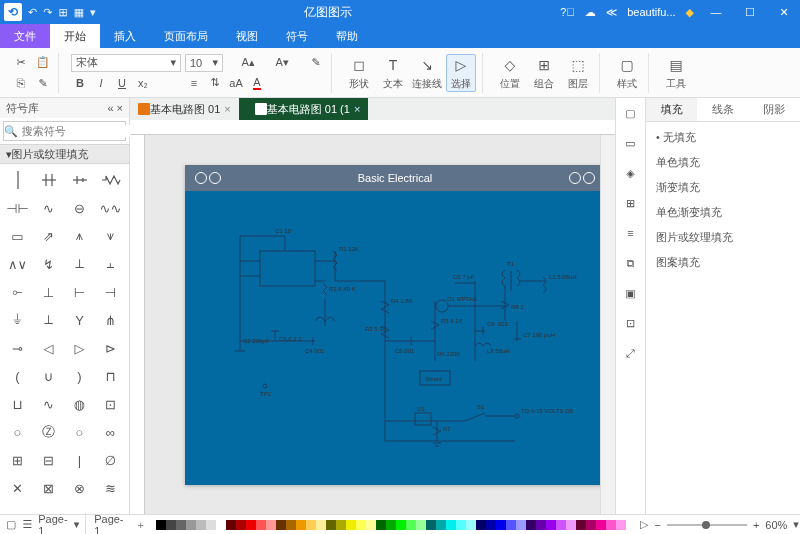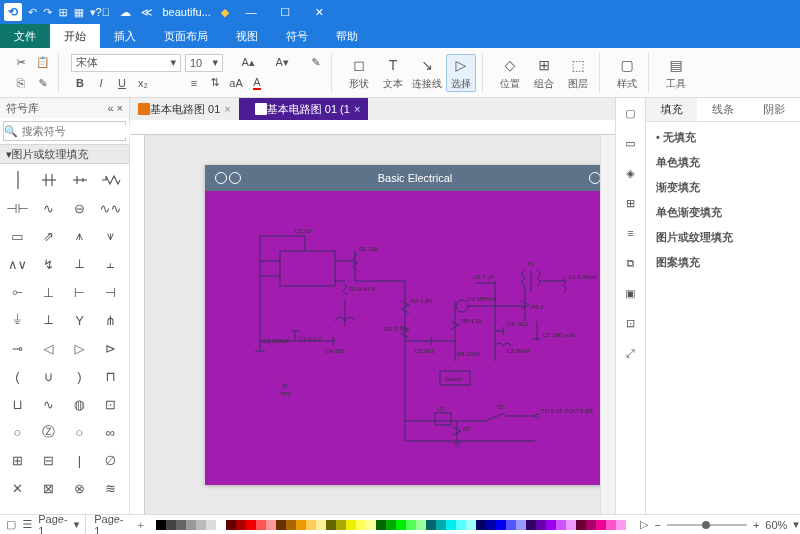--- a/index.html
+++ b/index.html
@@ -6,21 +6,21 @@
 body{width:800px;height:534px;background:#fff;overflow:hidden;display:flex;flex-direction:column;}
 .titlebar{height:24px;background:#1f7be0;display:flex;align-items:center;color:#fff;padding:0 4px;}
 .titlebar .logo{width:18px;height:18px;background:#fff;border-radius:2px;color:#1f7be0;display:flex;align-items:center;justify-content:center;font-weight:bold;margin-right:6px;font-size:12px;}
 .titlebar .qat{display:flex;gap:6px;}
 .titlebar .qat span{opacity:.9;}
 .titlebar .title{flex:1;text-align:center;font-size:12px;}
 .titlebar .right{display:flex;gap:10px;align-items:center;}
 .winbtn{width:24px;text-align:center;}
 .menubar{height:24px;background:#1f7be0;display:flex;align-items:stretch;}
 .menubar .item{padding:0 14px;display:flex;align-items:center;color:#fff;cursor:pointer;}
-.menubar .item.file{background:#0f766e;}
+.menubar .item.file{background:#8b5cf6;}
 .menubar .item.active{background:#fff;color:#333;}
 .ribbon{height:50px;background:#fbfbfb;border-bottom:1px solid #ddd;display:flex;align-items:center;padding:0 6px;gap:6px;}
 .rgrp{display:flex;align-items:center;gap:4px;padding:0 6px;border-right:1px solid #e4e4e4;height:40px;}
 .rgrp:last-child{border-right:none;}
 .ric{width:18px;height:18px;display:flex;align-items:center;justify-content:center;color:#555;}
 .rcol{display:flex;flex-direction:column;gap:3px;}
 .combo{height:18px;border:1px solid #ccc;background:#fff;padding:0 4px;display:flex;align-items:center;justify-content:space-between;color:#555;}
 .rbtn{display:flex;flex-direction:column;align-items:center;gap:2px;color:#555;width:30px;}
 .rbtn .bi{width:20px;height:20px;display:flex;align-items:center;justify-content:center;font-size:14px;}
 .rbtn.sel{background:#e7f1fc;border:1px solid #9cc4ee;border-radius:2px;}
@@ -32,46 +32,46 @@
 .symsearch input{flex:1;border:none;outline:none;font-size:11px;padding:0 4px;}
 .symsearch span{width:18px;text-align:center;color:#666;}
 .symcat{height:20px;background:#eaeaea;display:flex;align-items:center;padding:0 6px;color:#444;font-size:11px;border-top:1px solid #d6d6d6;border-bottom:1px solid #d6d6d6;}
 .symgrid{flex:1;overflow:auto;padding:2px;}
 .symrow{display:flex;}
 .symcell{width:31px;height:28px;display:flex;align-items:center;justify-content:center;color:#555;font-size:13px;}
 .symcell svg{stroke:#555;fill:none;stroke-width:1.2;}
 .canvaswrap{flex:1;display:flex;flex-direction:column;background:#e9e9e9;}
 .tabs{height:22px;background:#eef0ef;display:flex;align-items:stretch;}
 .tab{display:flex;align-items:center;padding:0 8px;font-size:11px;color:#333;}
-.tab.active{background:#4c1d95;color:#fff;padding-left:16px;}
+.tab.active{background:#14532d;color:#fff;padding-left:16px;}
 .tab .fi{width:12px;height:12px;background:#e7750f;border-radius:1px;}
 .tab.active .fi{background:#fff;}
 .tab .cl{color:#888;margin-left:4px;}
 .tab.active .cl{color:#cde3fa;}
 .rulerh{height:15px;background:#fff;border-bottom:1px solid #ccc;}
 .cwrap{flex:1;display:flex;}
 .rulerv{width:15px;background:#fff;border-right:1px solid #ccc;}
 .canvas{flex:1;background:#e9e9e9;position:relative;overflow:hidden;}
-.page{position:absolute;left:40px;top:30px;width:420px;height:320px;background:#a21caf;box-shadow:0 1px 4px rgba(0,0,0,.25);margin-left:20px;}
+.page{position:absolute;left:40px;top:30px;width:420px;height:320px;background:#0369a1;box-shadow:0 1px 4px rgba(0,0,0,.25);}
 .pghdr{height:26px;background:#5e728a;display:flex;align-items:center;justify-content:space-between;padding:0 10px;color:#fff;font-size:12px;}
 .gear{display:flex;gap:2px;}
 .gear span{width:12px;height:12px;border:1.5px solid #fff;border-radius:50%;position:relative;}
 .circuit{position:absolute;left:0;top:26px;right:0;bottom:0;}
 .circuit svg{width:100%;height:100%;}
 .circuit text{font-size:6px;fill:#333;}
 .circuit line,.circuit rect,.circuit circle,.circuit polyline,.circuit path{stroke:#235;stroke-width:.8;fill:none;}
 .scrollv{width:15px;background:#f2f2f2;border-left:1px solid #ddd;}
 .sidetools{width:30px;background:#fff;border-left:1px solid #ddd;display:flex;flex-direction:column;align-items:center;padding-top:6px;gap:12px;}
 .sidetools span{width:18px;height:18px;display:flex;align-items:center;justify-content:center;color:#555;}
 .proppanel{width:155px;background:#fff;border-left:1px solid #ddd;display:flex;flex-direction:column;}
 .ptabs{height:24px;display:flex;border-bottom:1px solid #ddd;}
 .ptab{flex:1;display:flex;align-items:center;justify-content:center;font-size:11px;color:#666;}
 .ptab.active{background:#f3f3f3;color:#222;}
 .popts{padding:8px 10px;display:flex;flex-direction:column;gap:10px;color:#555;}
-.popt{font-size:11px;font-weight:bold;}
+.popt{font-size:11px;}
 .status{height:20px;display:flex;align-items:center;background:#fff;border-top:1px solid #ddd;}
 .pgtabs{width:130px;display:flex;align-items:center;gap:6px;padding:0 6px;font-size:11px;color:#555;border-right:1px solid #ddd;}
 .pgb{height:20px;display:flex;align-items:center;}
 .pg2{padding:0 8px;font-size:11px;color:#555;}
 .palette{flex:1;display:flex;align-items:center;gap:0;padding:0 6px;}
 .sw{width:10px;height:10px;}
 .zoom{display:flex;align-items:center;gap:6px;padding:0 8px;color:#555;}
 .zoom .track{width:80px;height:2px;background:#bbb;position:relative;}
 .zoom .track::after{content:"";position:absolute;left:44%;top:-3px;width:8px;height:8px;background:#666;border-radius:50%;}
 </style>
@@ -80,20 +80,21 @@
 
 <div class="titlebar">
   <div class="logo">⟲</div>
   <div class="qat">
     <span>↶</span>
     <span>↷</span>
     <span>⊞</span>
     <span>▦</span>
     <span>▾</span>
   </div>
+  <div class="title">亿图图示</div>
   <div class="right">
     <span>?⃝</span>
     <span>☁</span>
     <span>≪</span>
     <span>beautifu...</span>
     <span style="color:#ffc83d">◆</span>
     <span class="winbtn">—</span>
     <span class="winbtn">☐</span>
     <span class="winbtn">✕</span>
   </div>

